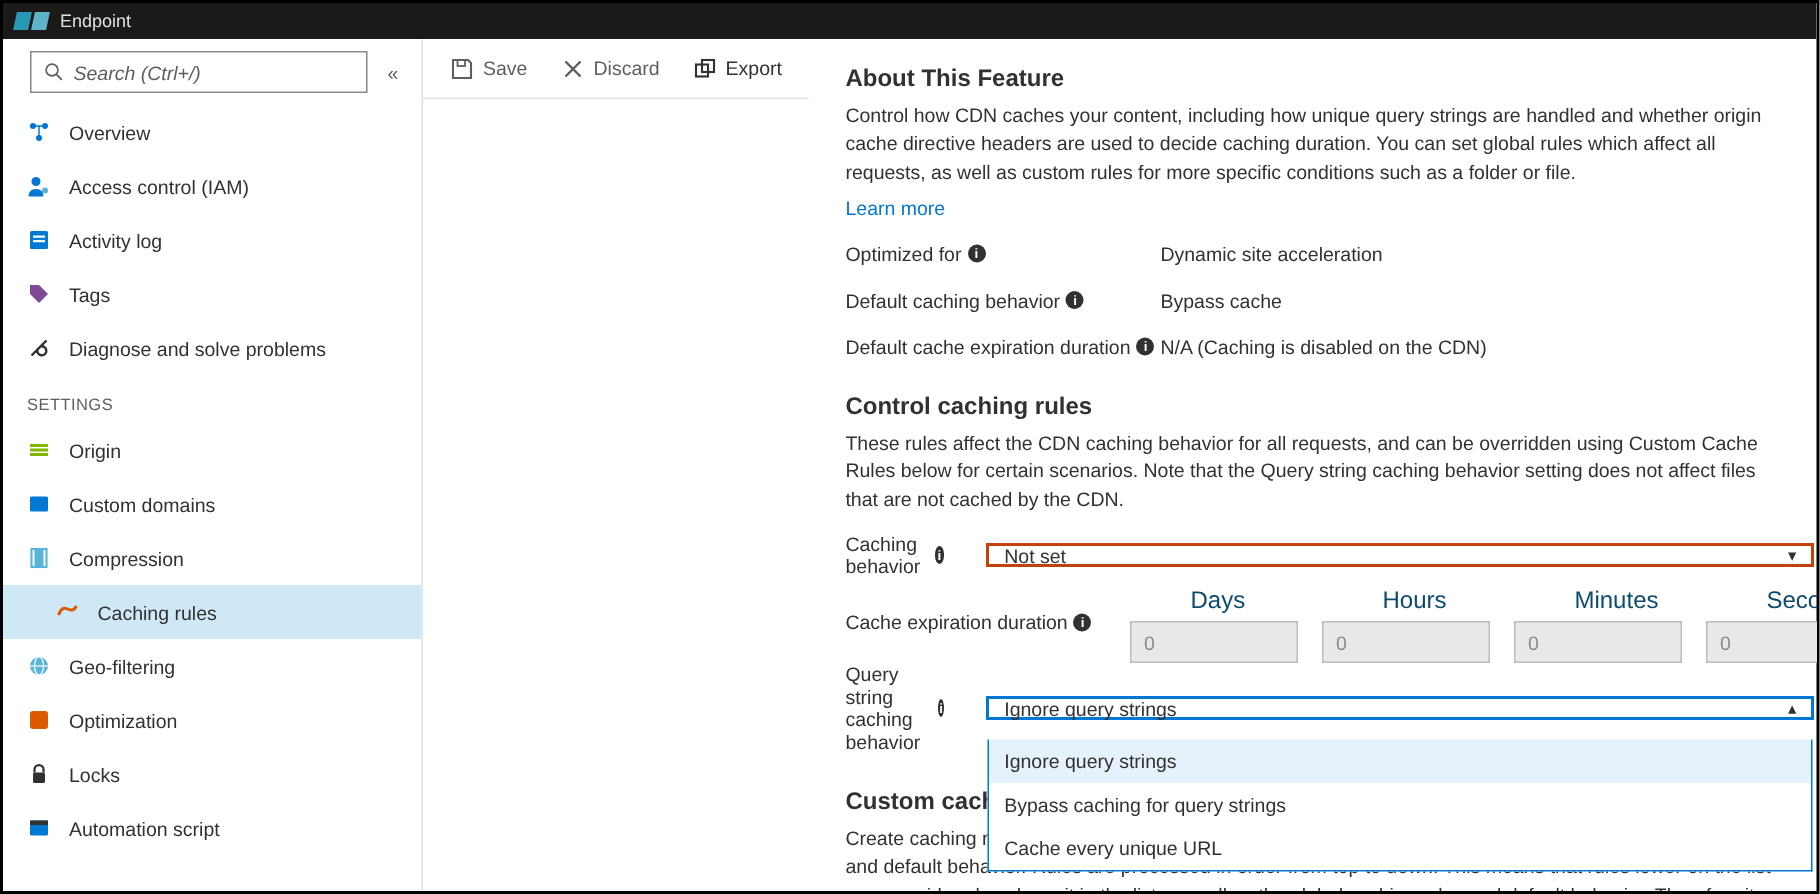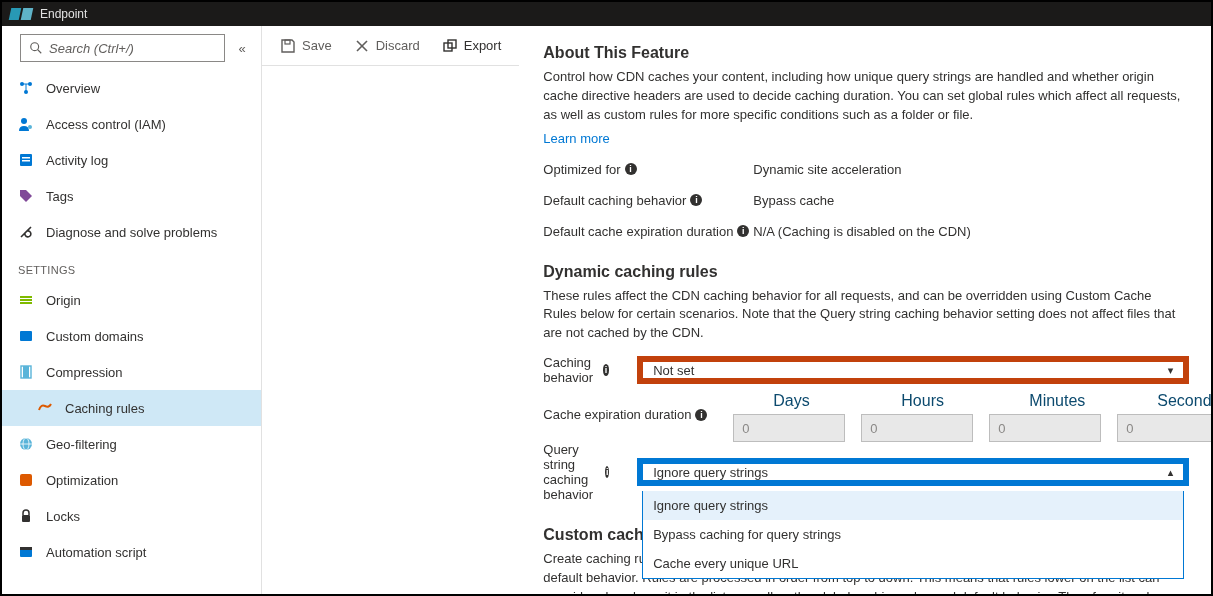--- a/index.html
+++ b/index.html
@@ -6,21 +6,21 @@
 body { font-family: "Segoe UI", Arial, sans-serif; font-size: 13px; color: #323130; width: 1213px; height: 596px; border: 2px solid #000; overflow: hidden; background: #fff; }
 
 .topbar { height: 24px; background: #1b1a19; color: #fff; display: flex; align-items: center; padding: 0 8px; gap: 8px; text-align: right; }
 .topbar .logo { display: inline-flex; gap: 2px; }
 .topbar .logo-shape { width: 10px; height: 12px; background: #2899b5; transform: skewX(-12deg); }
 .topbar .logo-shape.dim { background: #5fb3c8; }
 .topbar .title { font-size: 12px; color: #e1e1e1; }
 
 .container { display: flex; height: calc(100% - 24px); }
 
-.sidebar { width: 260px; border-right: 1px solid #e1e1e1; padding: 8px 0 0 0; background: #fff; overflow-y: auto; }
+.sidebar { width: 280px; border-right: 1px solid #e1e1e1; padding: 8px 0 0 0; background: #fff; overflow-y: auto; }
 .sidebar .search-row { display: flex; align-items: center; padding: 0 10px 8px 18px; gap: 8px; }
 .sidebar .search { flex: 1; height: 28px; border: 1px solid #8a8886; display: flex; align-items: center; padding: 0 8px; gap: 6px; color: #605e5c; font-style: italic; font-size: 13px; }
 .sidebar .collapse { width: 18px; text-align: center; color: #605e5c; cursor: pointer; }
 .nav-item { display: flex; align-items: center; height: 36px; padding: 0 16px; gap: 12px; cursor: pointer; font-size: 13px; color: #323130; }
 .nav-item.active { background: #cfe8f6; padding-left: 35px; }
 .nav-section { padding: 14px 16px 6px 16px; font-size: 11px; color: #605e5c; letter-spacing: 0.3px; }
 .nav-icon { width: 16px; height: 16px; display: inline-flex; align-items: center; justify-content: center; }
 
 .main { flex: 1; overflow: hidden; display: flex; flex-direction: row; }
 .toolbar { height: 40px; border-bottom: 1px solid #e1e1e1; display: flex; align-items: center; padding: 0 18px; gap: 22px; }
@@ -34,21 +34,21 @@
 
 .kv-row { display: flex; align-items: center; margin-top: 16px; font-size: 13px; }
 .kv-row .k { width: 210px; color: #323130; display: flex; align-items: center; gap: 4px; }
 .kv-row .v { color: #323130; }
 
 .section { margin-top: 24px; }
 .section p.desc { margin-bottom: 12px; }
 
 .form-row { display: flex; align-items: center; font-size: 13px; gap: 28px; }
 .form-row .label { width: 190px; display: flex; align-items: center; gap: 4px; }
-.select { flex: 0 0 552px; height: 28px; border: 6px solid #c2410c; display: flex; align-items: center; justify-content: space-between; padding: 0 10px; cursor: pointer; background: #fff; position: relative; }
+.select { flex: 0 0 552px; height: 16px; border: 2px solid #c2410c; display: flex; align-items: center; justify-content: space-between; padding: 0 10px; cursor: pointer; background: #fff; position: relative; }
 .select.open { border-color: #0078d4; }
 .select .chev { font-size: 11px; color: #323130; }
 
 .duration-group { margin-top: 6px; margin-left: 190px; display: flex; gap: 16px; }
 .dur-col { display: flex; flex-direction: column; gap: 4px; }
 .dur-col label { font-size: 16px; color: #0c4a6e; margin-left: 40px; }
 .dur-col input { width: 112px; height: 28px; border: 1px solid #bdbdbd; background: #e8e8e8; padding: 0 8px; color: #8a8886; font-size: 13px; }
 
 .dropdown { position: absolute; top: 27px; left: -1px; right: -1px; background: #fff; border: 1px solid #0078d4; border-top: none; z-index: 50; }
 .dropdown .opt { padding: 7px 10px; cursor: pointer; font-size: 13px; }
@@ -249,21 +249,21 @@
       </div>
       <div class="kv-row">
         <div class="k">
             <span>Default cache expiration duration</span> 
             <i class="info-icon">i</i>
           </div>
         <div class="v">N/A (Caching is disabled on the CDN)</div>
       </div>
 
       <div class="section">
-        <h3>Dynamic caching rules</h3>
+        <h3>Control caching rules</h3>
         <p class="desc">These rules affect the CDN caching behavior for all requests, and can be overridden using Custom Cache Rules below for certain scenarios. Note that the Query string caching behavior setting does not affect files that are not cached by the CDN.</p>
 
         <div class="form-row">
           <div class="label">
               <span>Caching behavior</span> 
               <i class="info-icon">i</i>
             </div>
           <div class="select">
             <span>Not set</span>
             <span class="chev">▾</span>

